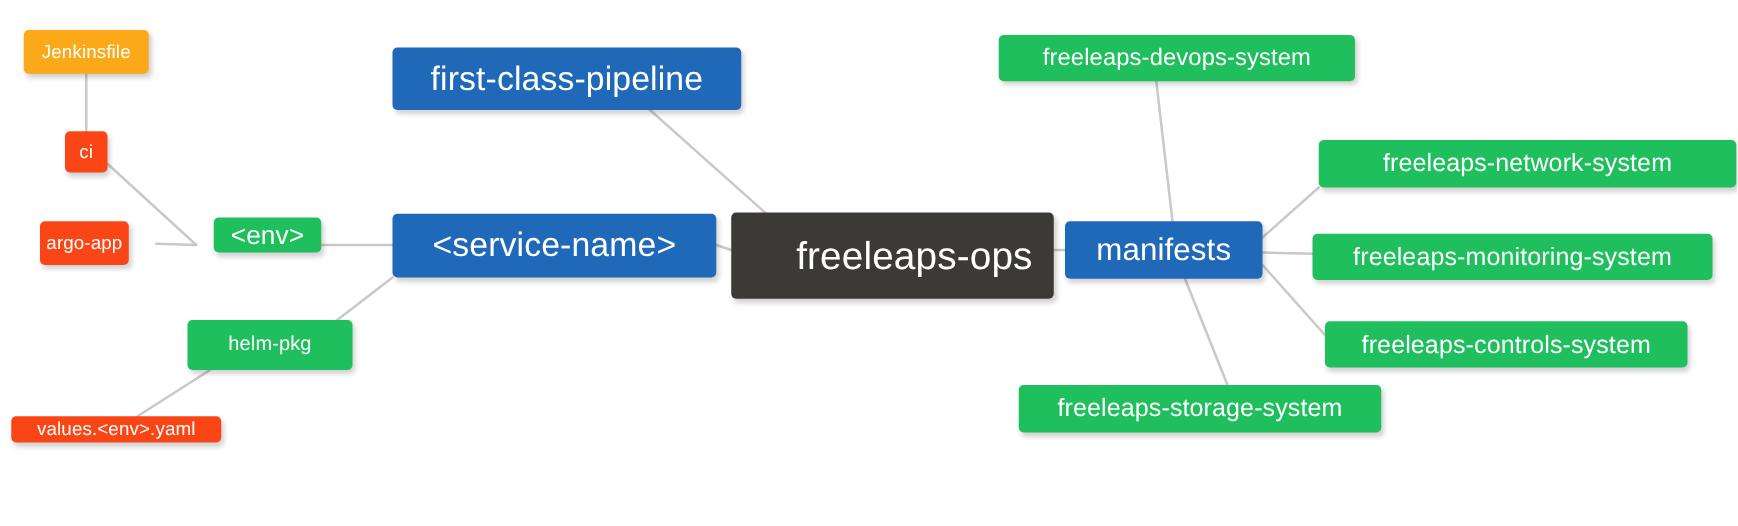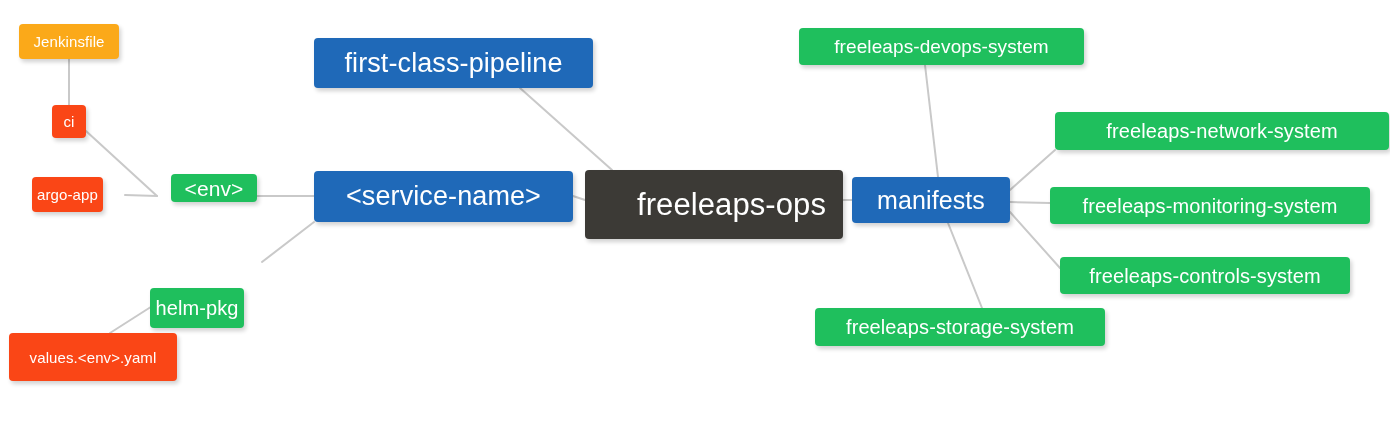--- a/index.html
+++ b/index.html
@@ -62,22 +62,22 @@
       <line x1="1010" y1="190" x2="1055" y2="150" stroke="#c9c9c9" stroke-width="2" stroke-linecap="round"></line>
       <line x1="1010" y1="202" x2="1050" y2="203" stroke="#c9c9c9" stroke-width="2" stroke-linecap="round"></line>
       <line x1="1010" y1="212" x2="1060" y2="268" stroke="#c9c9c9" stroke-width="2" stroke-linecap="round"></line>
       <line x1="948" y1="223" x2="982" y2="308" stroke="#c9c9c9" stroke-width="2" stroke-linecap="round"></line>
     </svg>
   <div id="nodes">
       <div class="node n-amber" style="left: 19px; top: 24px; width: 100px; height: 35px; font-size: 15px;">Jenkinsfile</div>
       <div class="node n-red" style="left: 52px; top: 105px; width: 34px; height: 33px; font-size: 15px;">ci</div>
       <div class="node n-red" style="left: 32px; top: 177px; width: 71px; height: 35px; font-size: 15px;">argo-app</div>
       <div class="node n-green" style="left: 171px; top: 174px; width: 86px; height: 28px; font-size: 21px;">&lt;env&gt;</div>
-      <div class="node n-green" style="left: 150px; top: 256px; width: 94px; height: 40px; font-size: 20px; margin-top: 32px;">helm-pkg</div>
-      <div class="node n-red" style="left: 9px; top: 333px; width: 168px; height: 48px; font-size: 15px; text-align: right;">values.&lt;env&gt;.yaml</div>
+      <div class="node n-green" style="left: 150px; top: 256px; width: 132px; height: 40px; font-size: 16px;">helm-pkg</div>
+      <div class="node n-red" style="left: 9px; top: 333px; width: 168px; height: 21px; font-size: 15px; text-align: right;">values.&lt;env&gt;.yaml</div>
       <div class="node n-blue" style="left: 314px; top: 38px; width: 279px; height: 50px; font-size: 27px;">first-class-pipeline</div>
       <div class="node n-blue" style="left: 314px; top: 171px; width: 259px; height: 51px; font-size: 27px;">&lt;service-name&gt;</div>
       <div class="node n-root" style="left: 585px; top: 170px; width: 258px; height: 69px; font-size: 31px;">freeleaps-ops</div>
       <div class="node n-blue" style="left: 852px; top: 177px; width: 158px; height: 46px; font-size: 25px;">manifests</div>
       <div class="node n-green" style="left: 799px; top: 28px; width: 285px; height: 37px; font-size: 19px;">freeleaps-devops-system</div>
       <div class="node n-green" style="left: 1055px; top: 112px; width: 334px; height: 38px; font-size: 20px;">freeleaps-network-system</div>
       <div class="node n-green" style="left: 1050px; top: 187px; width: 320px; height: 37px; font-size: 20px;">freeleaps-monitoring-system</div>
       <div class="node n-green" style="left: 1060px; top: 257px; width: 290px; height: 37px; font-size: 20px;">freeleaps-controls-system</div>
       <div class="node n-green" style="left: 815px; top: 308px; width: 290px; height: 38px; font-size: 20px;">freeleaps-storage-system</div>
     </div>

